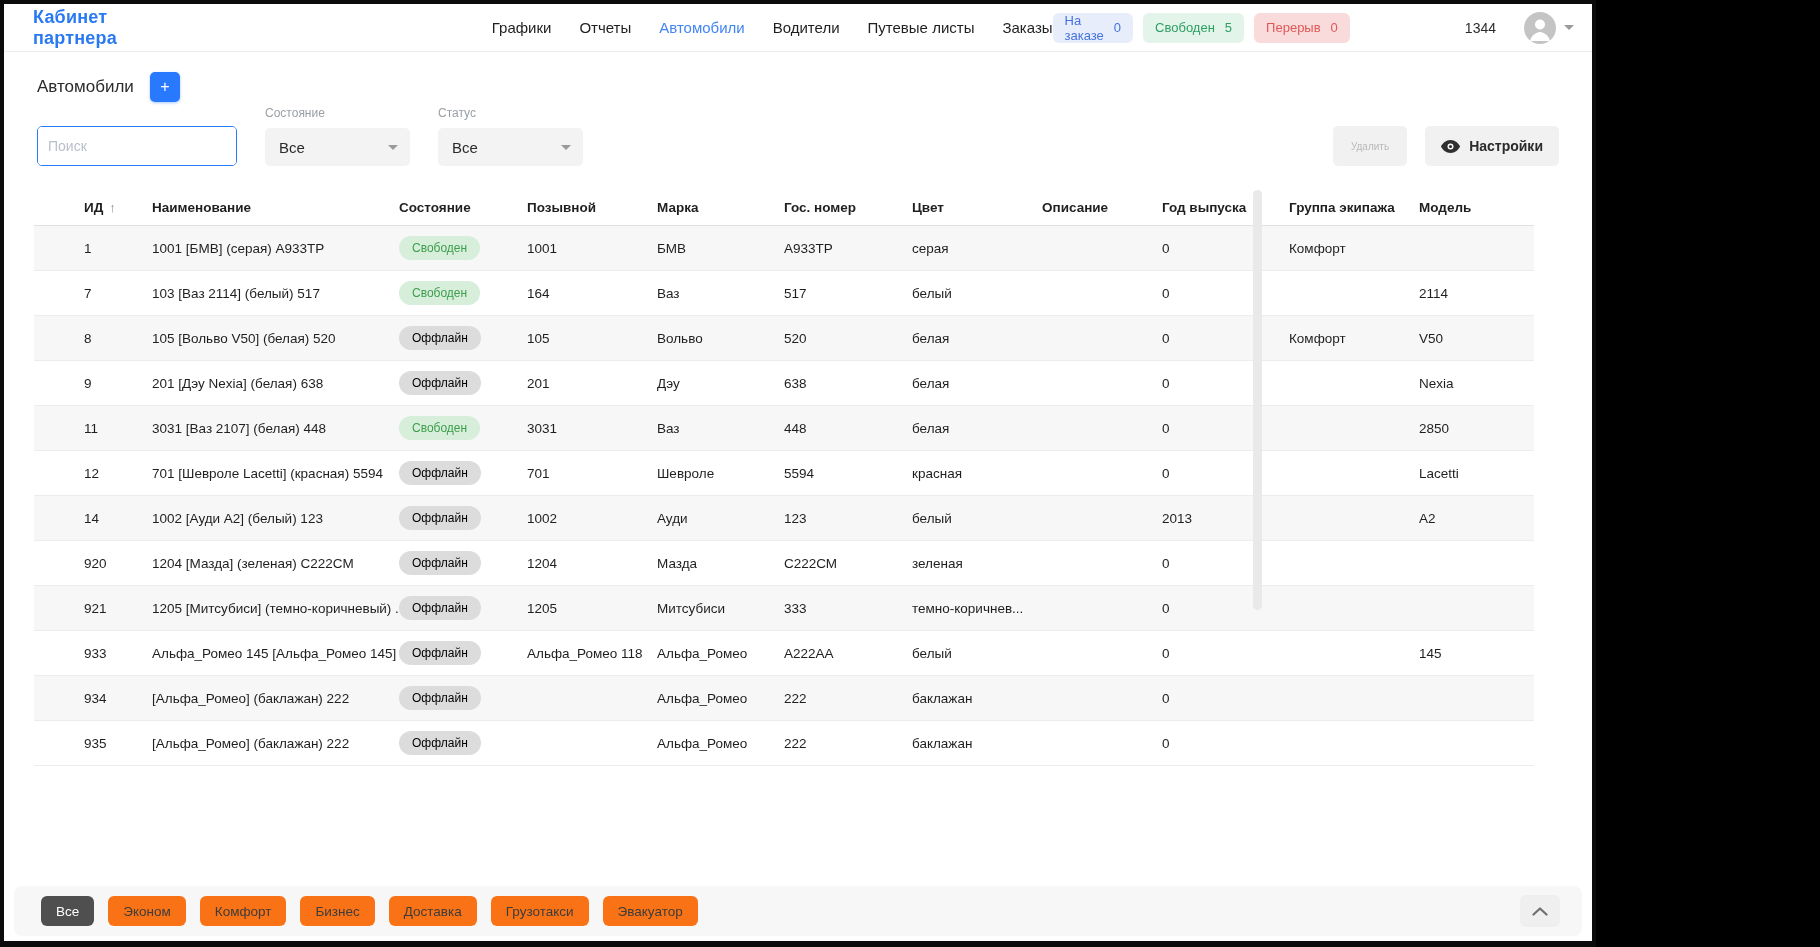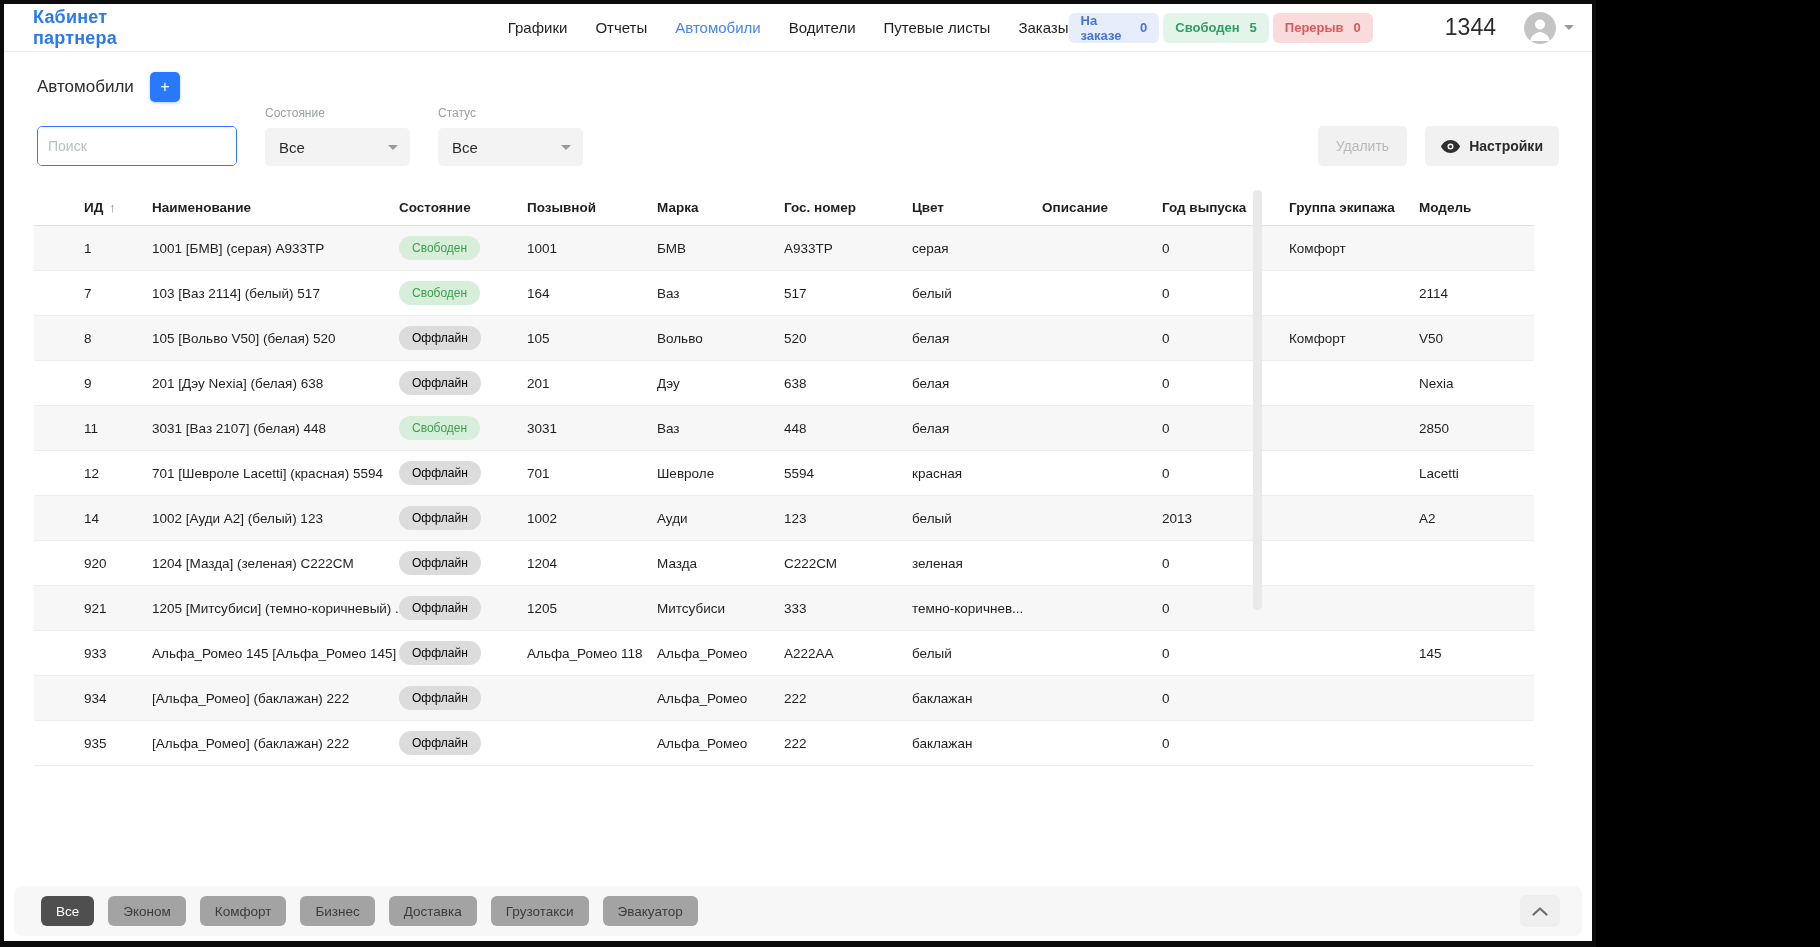--- a/index.html
+++ b/index.html
@@ -7,43 +7,43 @@
   body { font-family:"Liberation Sans","DejaVu Sans",sans-serif; background:#000; }
   .frame { width:1596px; height:947px; border:4px solid #0b0b0b; border-bottom-width:6px; background:#fff; display:flex; flex-direction:column; overflow:hidden; }
 
   
   header { height:48px; flex:0 0 48px; display:flex; align-items:center; background:#fff; border-bottom:1px solid #ececec; padding:0 18px 0 29px; }
   .brand { color:#2979f2; font-size:18px; font-weight:bold; letter-spacing:.2px; cursor:pointer; }
   nav { display:flex; gap:28px; margin-left:315px; }
   nav .nav-item { font-size:15px; color:#1f1f1f; cursor:pointer; white-space:nowrap; }
   nav .nav-item.active { color:#4285f4; }
   .hdr-right { margin-left:auto; display:flex; align-items:center; }
-  .badges { display:flex; gap:4px;font-weight:bold; }
+  .badges { display:flex; gap:10px; }
   .badge { height:30px; border-radius:6px; display:flex; align-items:center; padding:0 12px; font-size:13px; gap:10px; cursor:default; }
   .badge .cnt { font-size:13px; }
-  .hdr-counter { font-size:23px; color:#2b2b2b; margin:0 28px 0 72px; }
+  .hdr-counter { font-size:14px; color:#2b2b2b; margin:0 28px 0 115px; }
   .avatar-wrap { display:flex; align-items:center; gap:8px; cursor:pointer; }
   .avatar { width:32px; height:32px; border-radius:50%; background:#c4c4c4; display:flex; align-items:center; justify-content:center; overflow:hidden; }
   .caret-down { width:0; height:0; border-left:5px solid transparent; border-right:5px solid transparent; border-top:5px solid #9a9a9a; display:inline-block; }
 
   
   .title-row { display:flex; align-items:center; gap:16px; margin:20px 0 0 33px; }
   .page-title { font-size:17px; font-weight:normal; color:#2b2b2b; }
   .add-btn { width:30px; height:30px; border:none; border-radius:5px; background:#2979ff; color:#fff; font-size:16px; cursor:pointer; box-shadow:0 1px 3px rgba(41,121,255,.4); }
   .controls-row { display:flex; align-items:flex-end; margin:4px 33px 0 33px; }
   .search-box { display:flex; height:40px; width:200px; border:1px solid #2979ff; border-radius:5px; overflow:hidden; background:#fef9c3; }
   .search-box input { border:none; outline:none; flex:1; padding:0 10px; font-size:14px; color:#333; }
   .search-box input::placeholder { color:#b9bfc9; }
   .filter { margin-left:28px; display:flex; flex-direction:column; }
   .filter .flabel { font-size:12px; color:#9aa0a6; margin-bottom:8px; }
   .fselect { height:38px; background:#f3f3f3; border-radius:5px; display:flex; align-items:center; justify-content:space-between; padding:0 12px 0 14px; font-size:15px; color:#2b2b2b; cursor:pointer; }
   .filter.w145 .fselect { width:145px; }
   .filter.w280 .fselect { width:282px; }
   .tool-spacer { flex:1; }
-  .btn-delete { height:40px; padding:0 18px; border:none; border-radius:5px; background:#f1f1f1; color:#b9b9b9; font-size:14px; margin-right:18px; cursor:default; }
+  .btn-delete { height:40px; padding:0 18px; border:none; border-radius:5px; background:#f1f1f1; color:#b9b9b9; font-size:10px; margin-right:18px; cursor:default; }
   .btn-settings { height:40px; padding:0 16px; border:none; border-radius:5px; background:#f1f1f1; color:#2b2b2b; font-size:14px; font-weight:bold; display:flex; align-items:center; gap:9px; cursor:pointer; }
 
   
   .card { margin:24px 10px 0 10px; background:#fff; border-radius:8px; flex:1; display:flex; flex-direction:row; position:relative; }
   .table-zone { padding:0 0 0 20px; position:relative; }
   .grid-row { display:grid; grid-template-columns:118px 247px 128px 130px 127px 128px 130px 120px 127px 130px 115px; width:1500px; align-items:center; }
   .thead { height:36px; font-weight:bold; font-size:13.5px; color:#1f1f1f; border-bottom:1px solid #e0e0e0; }
   .thead .cell { cursor:pointer; }
   .sort-arrow { color:#8a8a8a; font-weight:normal; margin-left:6px; font-size:13px; }
   .tbody .grid-row { height:45px; font-size:13.5px; color:#1f1f1f; border-bottom:1px solid #ededed; cursor:pointer; }
@@ -54,21 +54,21 @@
   .pill.free { background:#d7eedb; color:#3d9e4c; }
   .pill.offline { background:#dcdcdc; color:#000000; }
   .vscroll { position:absolute; right:272px; top:0; width:9px; height:420px; }
   .vscroll .thumb { width:9px; height:420px; border-radius:5px; background:#e9e9e9; }
   .card-bottom { margin-top:auto; border-top:1px solid #e4e4e4; margin-left:20px; margin-right:30px; }
   .total-row { font-size:12px; color:#7d7d7d; padding:9px 0 12px 13px; }
 
   
   .chipbar { flex:0 0 50px; margin:4px 10px 5px 10px; background:#f7f7f7; border-radius:8px; display:flex; align-items:center; padding:0 22px 0 27px; }
   .chips { display:flex; gap:14px; }
-  .chip { height:30px; padding:0 15px; border:none; border-radius:6px; background:#a3a3a3; color:#3c3c3c; font-size:13.5px; cursor:pointer; }
+  .chip { height:30px; padding:0 15px; border:none; border-radius:6px; background:#f97316; color:#3c3c3c; font-size:13.5px; cursor:pointer; }
   .chip.active { background:#4f4f4f; color:#fff; }
   .collapse-btn { margin-left:auto; width:40px; height:32px; border:none; border-radius:6px; background:#efefef; cursor:pointer; display:flex; align-items:center; justify-content:center; }
 </style>
 </head>
 <body>
 
 <div class="frame">
 
   <header>
     <div class="brand">Кабинет партнера</div>

